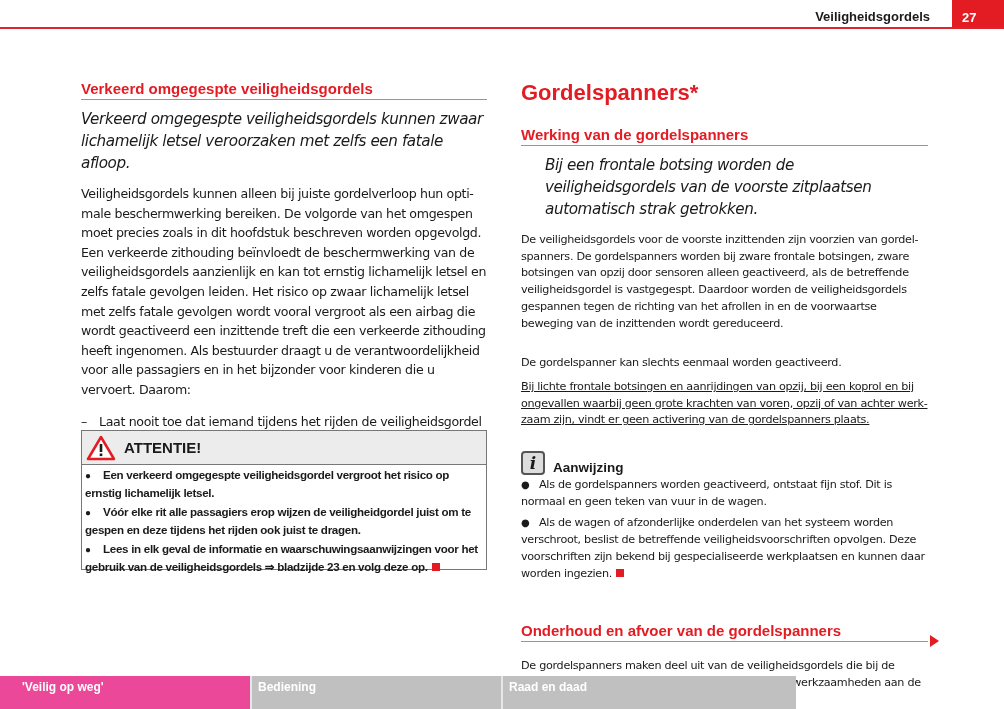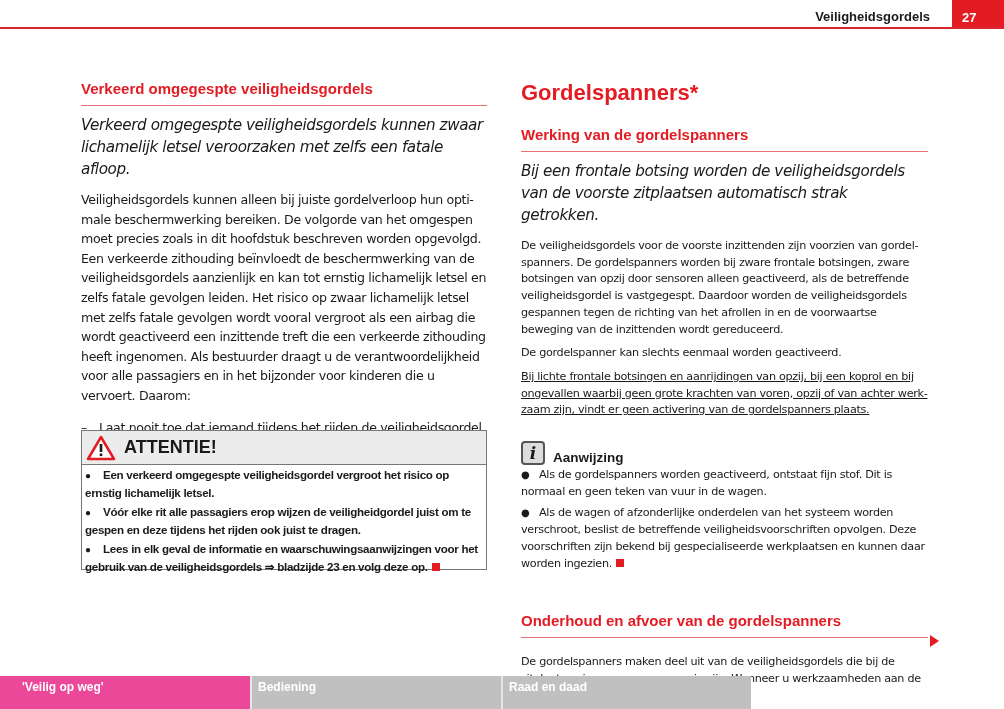--- a/index.html
+++ b/index.html
@@ -17,21 +17,21 @@
     background: #e31b23; color: #fff; font-family: "Liberation Sans", sans-serif;
     font-weight: bold; font-size: 13px; line-height: 36px; padding-left: 10px; box-sizing: border-box;
   }
   .header-rule { position: absolute; left: 0; top: 27px; width: 1004px; height: 2px; background: #d9262d; }
 
   .col-left { position: absolute; left: 81px; top: 80px; width: 406px; }
   .col-right { position: absolute; left: 521px; top: 80px; width: 407px; }
 
   .sec-h {
     font-family: "Liberation Sans", sans-serif; font-weight: bold; color: #e31b23;
-    font-size: 15px; padding-bottom: 8px; border-bottom: 1px solid #e57378; margin: 0;
+    font-size: 15px; padding-bottom: 2px; border-bottom: 1px solid #e57378; margin: 0;
   }
   .big-h {
     font-family: "Liberation Sans", sans-serif; font-weight: bold; color: #e31b23;
     font-size: 22px; margin: 0;
   }
   .lead {
     font-family: "DejaVu Sans", sans-serif; font-style: italic; font-size: 15.2px;
     line-height: 22px; color: #1a1a1a; margin: 0; letter-spacing: -0.4px;
   }
   .body {
@@ -47,21 +47,21 @@
   .warn-inline { display: inline-block; vertical-align: -4px; width: 22px; height: 18px; }
 
   .attentie {
     position: absolute; left: 81px; top: 430px; width: 406px; height: 140px;
     border: 1px solid #777; box-sizing: border-box;
   }
   .att-head {
     height: 33px; background: #ececec; border-bottom: 1px solid #777; display: flex; align-items: center;
     padding-left: 4px;
   }
-  .att-head .lbl { font-family: "Liberation Sans", sans-serif; font-weight: bold; font-size: 18px; margin-left: 8px; }
+  .att-head .lbl { font-family: "Liberation Sans", sans-serif; font-weight: bold; font-size: 15px; margin-left: 8px; }
   .att-item {
     font-family: "Liberation Sans", sans-serif; font-weight: bold; font-size: 11.6px; line-height: 16.6px;
     padding: 2px 3px 1px 3px; letter-spacing: -0.3px;
   }
   .bullet { display: inline-block; width: 18px; font-size: 10px; }
   .end-square { display: inline-block; width: 8px; height: 8px; background: #e31b23; margin-left: 4px; vertical-align: 0; }
 
   .note-head { display: flex; align-items: flex-end; margin: 0; }
   .info-icon {
     width: 24px; height: 24px; border: 2px solid #555; border-radius: 4px; background: #ddd; box-sizing: border-box;
@@ -119,23 +119,23 @@
     <span class="bullet">●</span><span>Vóór elke rit alle passagiers erop wijzen de veiligheidgordel juist om te gespen en deze tijdens het rijden ook juist te dragen.</span>
   </div>
   <div class="att-item">
     <span class="bullet">●</span><span>Lees in elk geval de informatie en waarschuwingsaanwijzingen voor het gebruik van de veiligheidsgordels ⇒ bladzijde 23 en volg deze op.</span><span class="end-square"></span>
   </div>
 </div>
 
 <div class="col-right">
   <h1 class="big-h">Gordelspanners*</h1>
   <h2 class="sec-h" style="margin-top:20px;">Werking van de gordelspanners</h2>
-  <p class="lead" style="margin-top:8px;">Bij een frontale botsing worden de veiligheidsgordels van de voorste zitplaatsen automatisch strak getrokken.</p>
+  <p class="lead" style="margin-top:8px;margin-left:24px;">Bij een frontale botsing worden de veiligheidsgordels van de voorste zitplaatsen automatisch strak getrokken.</p>
   <p class="body-sm" style="margin-top:12px;">De veiligheidsgordels voor de voorste inzittenden zijn voorzien van gordel-spanners. De gordelspanners worden bij zware frontale botsingen, zware botsingen van opzij door sensoren alleen geactiveerd, als de betreffende veiligheidsgordel is vastgegespt. Daardoor worden de veiligheidsgordels gespannen tegen de richting van het afrollen in en de voorwaartse beweging van de inzittenden wordt gereduceerd.</p>
-  <p class="body-sm" style="margin-top:7px;">De gordelspanner kan slechts eenmaal worden geactiveerd.</p>
+  <p class="body-sm" style="margin-top:23px;">De gordelspanner kan slechts eenmaal worden geactiveerd.</p>
   <p class="body-sm" style="margin-top:7px;text-decoration:underline;">Bij lichte frontale botsingen en aanrijdingen van opzij, bij een koprol en bij ongevallen waarbij geen grote krachten van voren, opzij of van achter werk-zaam zijn, vindt er geen activering van de gordelspanners plaats.</p>
 
   <div class="note-head" style="margin-top:22px;">
     <div class="info-icon">i</div>
     <span class="note-title">Aanwijzing</span>
   </div>
   <p class="body-sm" style="margin-top:2px;">
     <span class="bullet">●</span><span>Als de gordelspanners worden geactiveerd, ontstaat fijn stof. Dit is normaal en geen teken van vuur in de wagen.</span>
   </p>
   <p class="body-sm" style="margin-top:5px;">
@@ -144,14 +144,14 @@
 
   <h2 class="sec-h" style="margin-top:40px;">Onderhoud en afvoer van de gordelspanners</h2>
   <p class="body-sm" style="margin-top:16px;">De gordelspanners maken deel uit van de veiligheidsgordels die bij de zitplaatsen in uw wagen aanwezig zijn. Wanneer u werkzaamheden aan de</p>
 </div>
 
 <div class="next-arrow"></div>
 
 <div class="footer">
   <div class="ftab active">'Veilig op weg'</div>
   <div class="ftab inactive" style="width:251px;">Bediening</div>
-  <div class="ftab inactive" style="width:250px;">Raad en daad</div>
+  <div class="ftab inactive" style="width:295px;">Raad en daad</div>
 </div>
 
 </body></html>

